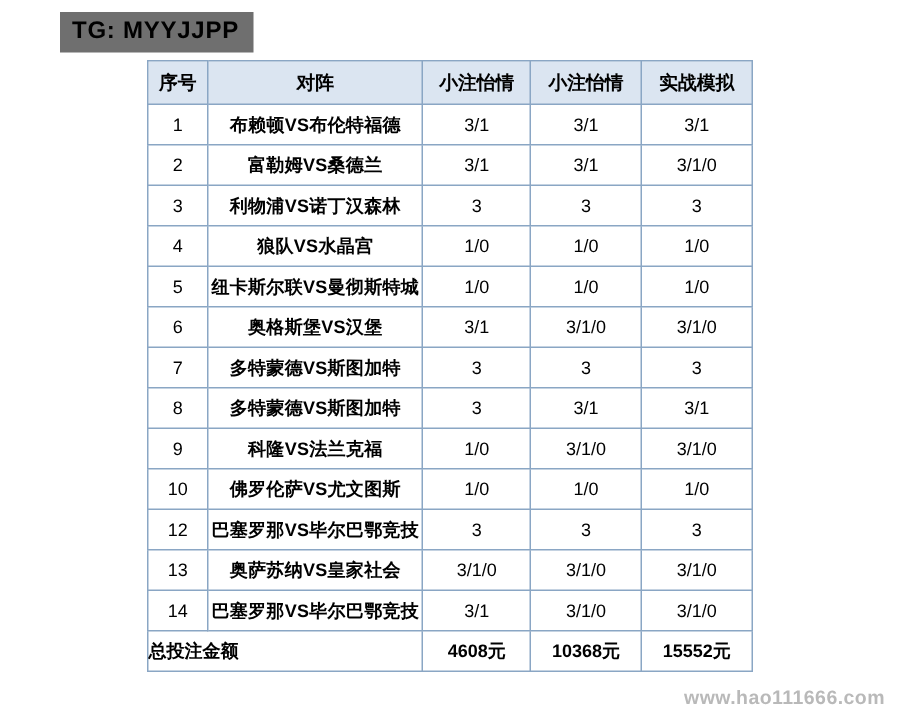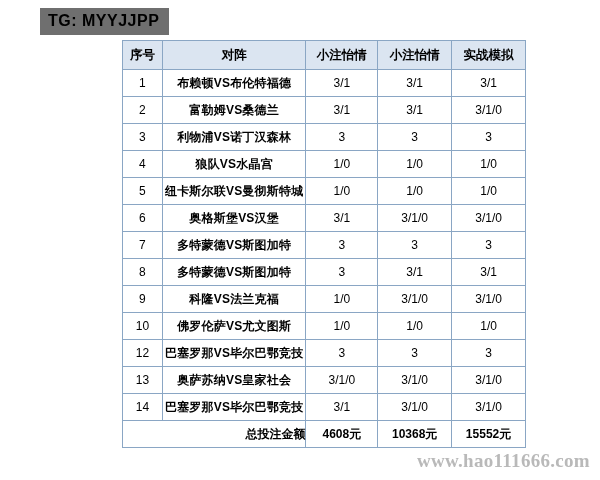--- a/index.html
+++ b/index.html
@@ -30,21 +30,20 @@
   #table-wrap {
     position: absolute;
     left: 98px;
     top: 40px;
     width: 404px;
   }
   table.lottery {
     border-collapse: collapse;
     width: 404px;
     background: #ffffff;
-    margin-left: 24px;
   }
   table.lottery th,
   table.lottery td {
     border: 1px solid #8aa6c4;
     text-align: center;
     vertical-align: middle;
     font-size: 12px;
     color: #000000;
     padding: 0;
     height: 26px;
@@ -65,31 +64,31 @@
     font-size: 12px;
     letter-spacing: 0.2px;
   }
   td.no {
     font-size: 12px;
   }
   tr.total td {
     font-weight: bold;
   }
   tr.total td.total-label {
-    text-align: right;
+    text-align: left;
   }
   #watermark {
     position: absolute;
     right: 10px;
     bottom: 8px;
-    font-size: 19px;
+    font-size: 13px;
     color: #b9b9b9;
     font-weight: bold;
     letter-spacing: 0.3px;
-    font-family: Liberation Serif, serif;
+    font-family: Liberation Sans, sans-serif;
   }
 </style>
 </head>
 <body>
 
 <div id="tg-badge">TG: MYYJJPP</div>
 
 <div id="table-wrap">
   <table class="lottery">
     <colgroup>

